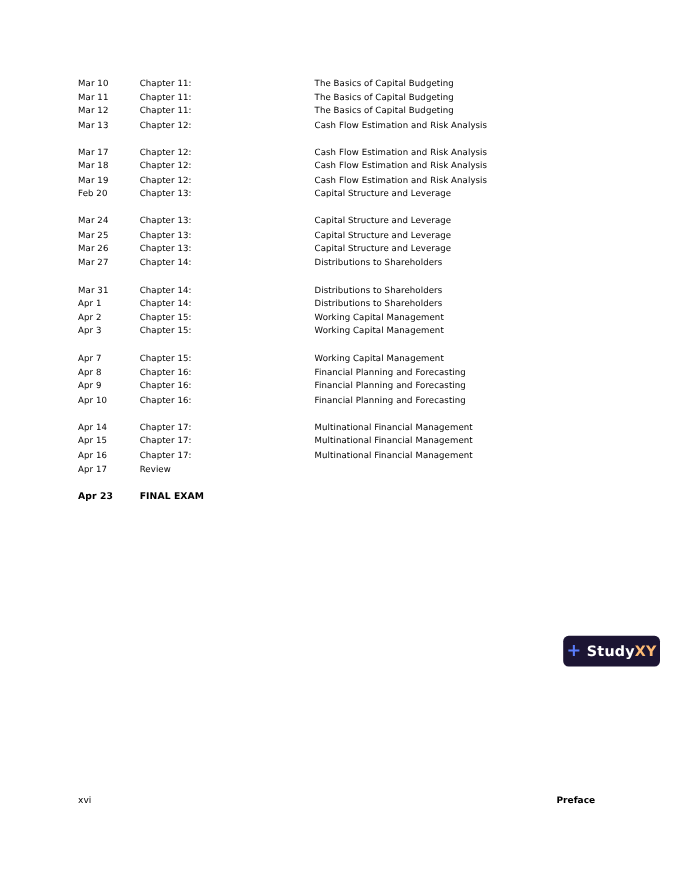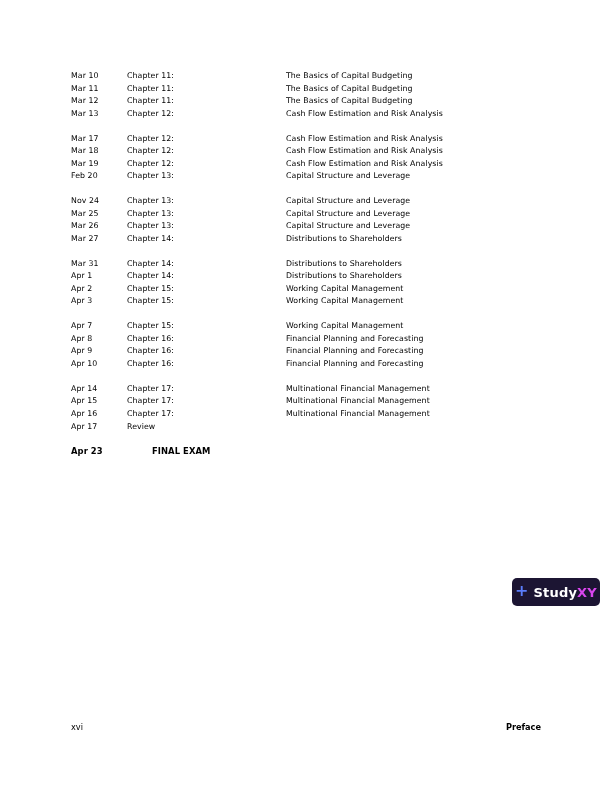--- a/index.html
+++ b/index.html
@@ -46,21 +46,20 @@
     flex: 0 0 131px;
   }
   .col-topic {
     flex: 1 1 auto;
     margin-left: 28px;
   }
   .final-row {
     margin-top: 12.2px;
     font-weight: bold;
     font-size: 8.4px;
-    gap: 25px;
   }
   .final-row .col-date {
     width: 56px;
     flex: 0 0 56px;
   }
   .footer-page {
     position: absolute;
     left: 71px;
     top: 722px;
     font-size: 8.2px;
@@ -95,21 +94,21 @@
     position: relative;
     top: -1px;
   }
   .watermark .wm-text {
     font-size: 13px;
     font-weight: bold;
     color: #ffffff;
     letter-spacing: 0.2px;
   }
   .watermark .wm-text .xy {
-    color: #d946ef;
+    color: #fdba74;
   }
 </style>
 </head>
 <body>
 
 <div class="page">
 
   <div class="schedule">
 
   <div class="row">
@@ -146,21 +145,21 @@
         <div class="col-date">Mar 19</div>
         <div class="col-chapter">Chapter 12:</div>
         <div class="col-topic">Cash Flow Estimation and Risk Analysis</div>
       </div>
       <div class="row">
         <div class="col-date">Feb 20</div>
         <div class="col-chapter">Chapter 13:</div>
         <div class="col-topic">Capital Structure and Leverage</div>
       </div>
       <div class="row gap">
-        <div class="col-date">Nov 24</div>
+        <div class="col-date">Mar 24</div>
         <div class="col-chapter">Chapter 13:</div>
         <div class="col-topic">Capital Structure and Leverage</div>
       </div>
       <div class="row">
         <div class="col-date">Mar 25</div>
         <div class="col-chapter">Chapter 13:</div>
         <div class="col-topic">Capital Structure and Leverage</div>
       </div>
       <div class="row">
         <div class="col-date">Mar 26</div>

